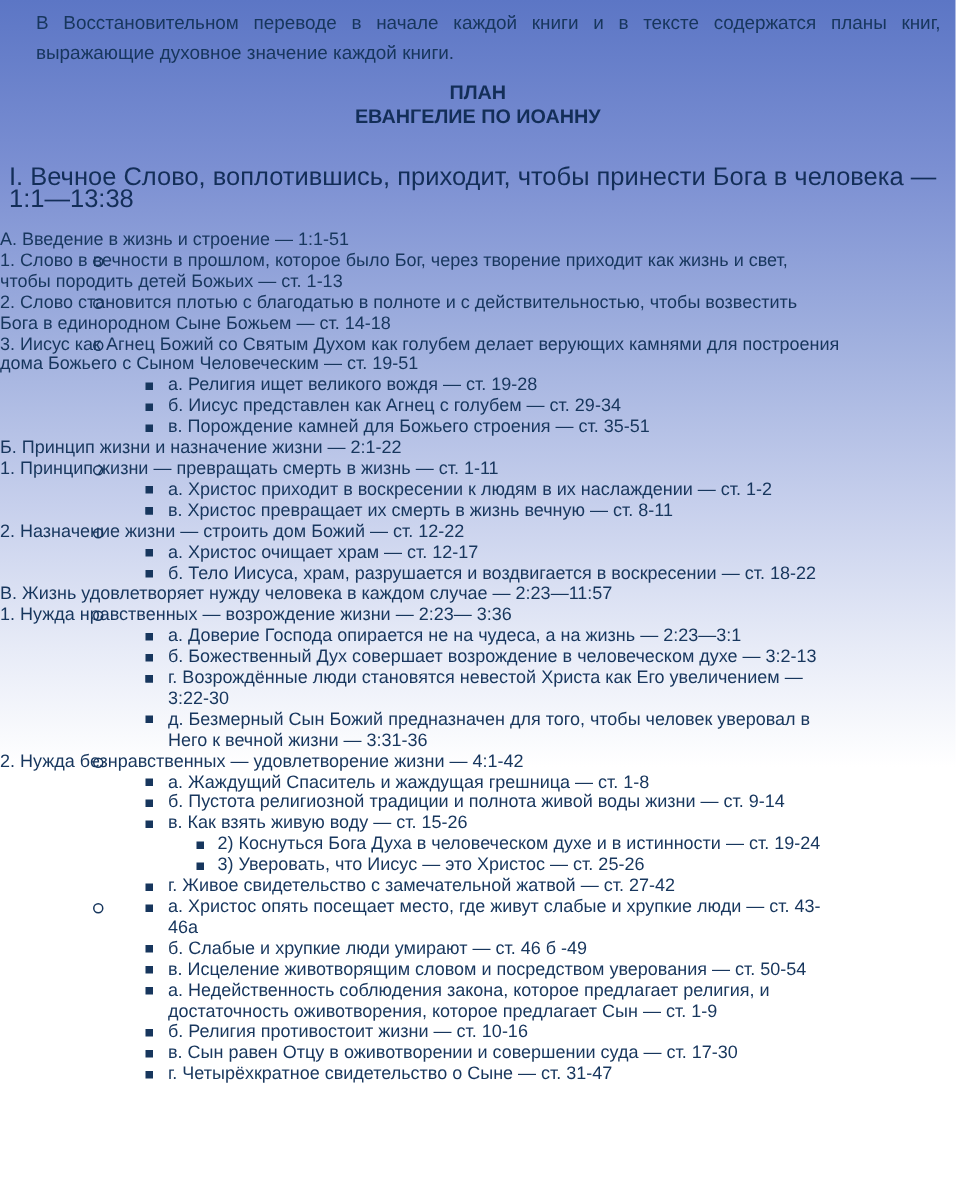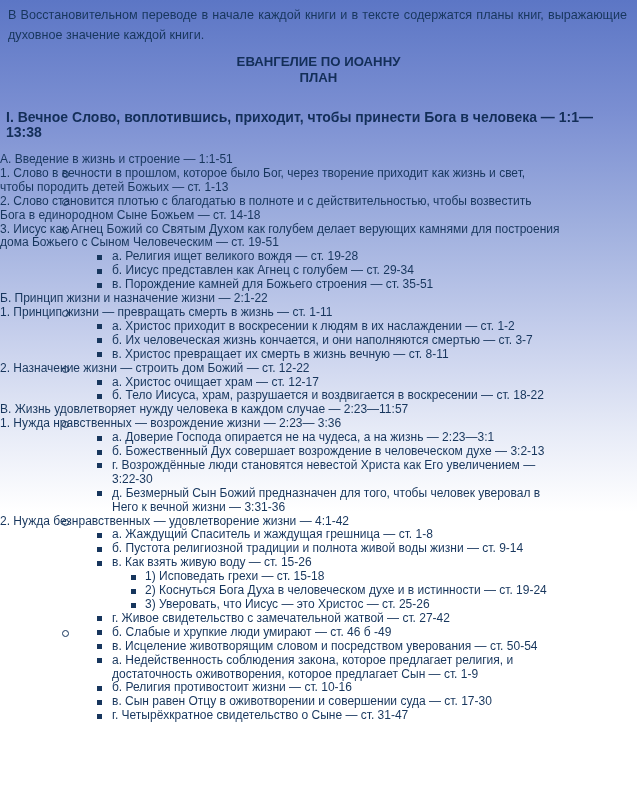--- a/index.html
+++ b/index.html
@@ -6,29 +6,29 @@
   body{
     width:637px;height:799px;overflow:hidden;
     font-family:"Liberation Sans","DejaVu Sans",sans-serif;
   }
   .page{
     position:relative;width:637px;height:799px;overflow:hidden;
     background:linear-gradient(180deg,#5c76c5 0%,#7b8fd2 14%,#9fafde 28%,#c6cfec 42%,#e7ebf7 54%,#ffffff 64%,#ffffff 100%);
     color:#17365d;
   }
   .intro{
-    margin:6px 10px 0 8px;
+    margin:6px 10px 0 24px;
     font-size:12.6px;line-height:19.5px;
     text-align:justify;font-weight:500;
   }
   .title-block{margin-top:9px;text-align:center;}
   .title-line{font-weight:bold;font-size:13.2px;line-height:15.5px;color:#132e58;}
   .section-heading{
     margin:25px 10px 0 6px;
-    font-weight:bold;font-size:14px;line-height:15px;color:#132e58;
+    font-weight:normal;font-size:17px;line-height:15px;color:#132e58;
   }
   .outline{margin-top:13px;}
   .item{
     position:relative;width:560px;box-sizing:border-box;
     font-size:12px;line-height:13.9px;font-weight:500;
   }
   .item.lvl1{}
   .item.lvl2{}
   .item.lvl3{padding-left:112px;}
   .item.lvl4{padding-left:145px;}
@@ -37,58 +37,58 @@
   .lvl3 .marker{left:97px;width:5px;height:5px;background:#17365d;top:4.5px;}
   .lvl4 .marker{left:131px;width:5px;height:5px;background:#17365d;top:4.5px;}
 </style>
 </head>
 <body>
 
 <div class="page">
   <p class="intro">В Восстановительном переводе в начале каждой книги и в тексте содержатся планы книг, выражающие духовное значение каждой книги.</p>
 
   <div class="title-block">
+    <div class="title-line">ПЛАН</div>
     <div class="title-line">ЕВАНГЕЛИЕ ПО ИОАННУ</div>
-    <div class="title-line">ПЛАН</div>
   </div>
 
   <div class="section-heading">I. Вечное Слово, воплотившись, приходит, чтобы принести Бога в человека — 1:1—13:38</div>
 
   <div class="outline" id="outline">
       <div class="item lvl1"><span>А. Введение в жизнь и строение — 1:1-51</span></div>
       <div class="item lvl2"><span class="marker"></span><span>1. Слово в вечности в прошлом, которое было Бог, через творение приходит как жизнь и свет, чтобы породить детей Божьих — ст. 1-13</span></div>
       <div class="item lvl2"><span class="marker"></span><span>2. Слово становится плотью с благодатью в полноте и с действительностью, чтобы возвестить Бога в единородном Сыне Божьем — ст. 14-18</span></div>
       <div class="item lvl2"><span class="marker"></span><span>3. Иисус как Агнец Божий со Святым Духом как голубем делает верующих камнями для построения дома Божьего с Сыном Человеческим — ст. 19-51</span></div>
       <div class="item lvl3"><span class="marker"></span><span>а. Религия ищет великого вождя — ст. 19-28</span></div>
       <div class="item lvl3"><span class="marker"></span><span>б. Иисус представлен как Агнец с голубем — ст. 29-34</span></div>
       <div class="item lvl3"><span class="marker"></span><span>в. Порождение камней для Божьего строения — ст. 35-51</span></div>
       <div class="item lvl1"><span>Б. Принцип жизни и назначение жизни — 2:1-22</span></div>
       <div class="item lvl2"><span class="marker"></span><span>1. Принцип жизни — превращать смерть в жизнь — ст. 1-11</span></div>
       <div class="item lvl3"><span class="marker"></span><span>а. Христос приходит в воскресении к людям в их наслаждении — ст. 1-2</span></div>
-      <div class="item lvl3"><span class="marker"></span><span>б. Их человеческая жизнь кончается, и они наполняются смертью — ст. 3-7</span></div>
+      <div class="item lvl3"><span class="marker"></span></div>
       <div class="item lvl3"><span class="marker"></span><span>в. Христос превращает их смерть в жизнь вечную — ст. 8-11</span></div>
       <div class="item lvl2"><span class="marker"></span><span>2. Назначение жизни — строить дом Божий — ст. 12-22</span></div>
       <div class="item lvl3"><span class="marker"></span><span>а. Христос очищает храм — ст. 12-17</span></div>
       <div class="item lvl3"><span class="marker"></span><span>б. Тело Иисуса, храм, разрушается и воздвигается в воскресении — ст. 18-22</span></div>
       <div class="item lvl1"><span>В. Жизнь удовлетворяет нужду человека в каждом случае — 2:23—11:57</span></div>
       <div class="item lvl2"><span class="marker"></span><span>1. Нужда нравственных — возрождение жизни — 2:23— 3:36</span></div>
       <div class="item lvl3"><span class="marker"></span><span>а. Доверие Господа опирается не на чудеса, а на жизнь — 2:23—3:1</span></div>
       <div class="item lvl3"><span class="marker"></span><span>б. Божественный Дух совершает возрождение в человеческом духе — 3:2-13</span></div>
       <div class="item lvl3"><span class="marker"></span></div>
       <div class="item lvl3"><span class="marker"></span><span>г. Возрождённые люди становятся невестой Христа как Его увеличением — 3:22-30</span></div>
       <div class="item lvl3"><span class="marker"></span><span>д. Безмерный Сын Божий предназначен для того, чтобы человек уверовал в Него к вечной жизни — 3:31-36</span></div>
       <div class="item lvl2"><span class="marker"></span><span>2. Нужда безнравственных — удовлетворение жизни — 4:1-42</span></div>
       <div class="item lvl3"><span class="marker"></span><span>а. Жаждущий Спаситель и жаждущая грешница — ст. 1-8</span></div>
       <div class="item lvl3"><span class="marker"></span><span>б. Пустота религиозной традиции и полнота живой воды жизни — ст. 9-14</span></div>
       <div class="item lvl3"><span class="marker"></span><span>в. Как взять живую воду — ст. 15-26</span></div>
-      <div class="item lvl4"><span class="marker"></span><span>1) Исповедать грехи — ст. 15-18</span></div>
       <div class="item lvl4"><span class="marker"></span><span>2) Коснуться Бога Духа в человеческом духе и в истинности — ст. 19-24</span></div>
       <div class="item lvl4"><span class="marker"></span><span>3) Уверовать, что Иисус — это Христос — ст. 25-26</span></div>
       <div class="item lvl3"><span class="marker"></span><span>г. Живое свидетельство с замечательной жатвой — ст. 27-42</span></div>
       <div class="item lvl2"><span class="marker"></span></div>
+      <div class="item lvl3"><span class="marker"></span><span>а. Христос опять посещает место, где живут слабые и хрупкие люди — ст. 43-46а</span></div>
       <div class="item lvl3"><span class="marker"></span><span>б. Слабые и хрупкие люди умирают — ст. 46 б -49</span></div>
       <div class="item lvl3"><span class="marker"></span><span>в. Исцеление животворящим словом и посредством уверования — ст. 50-54</span></div>
       <div class="item lvl3"><span class="marker"></span><span>а. Недейственность соблюдения закона, которое предлагает религия, и достаточность оживотворения, которое предлагает Сын — ст. 1-9</span></div>
       <div class="item lvl3"><span class="marker"></span><span>б. Религия противостоит жизни — ст. 10-16</span></div>
       <div class="item lvl3"><span class="marker"></span><span>в. Сын равен Отцу в оживотворении и совершении суда — ст. 17-30</span></div>
       <div class="item lvl3"><span class="marker"></span><span>г. Четырёхкратное свидетельство о Сыне — ст. 31-47</span></div>
     </div>
 </div>
 
 </body></html>

